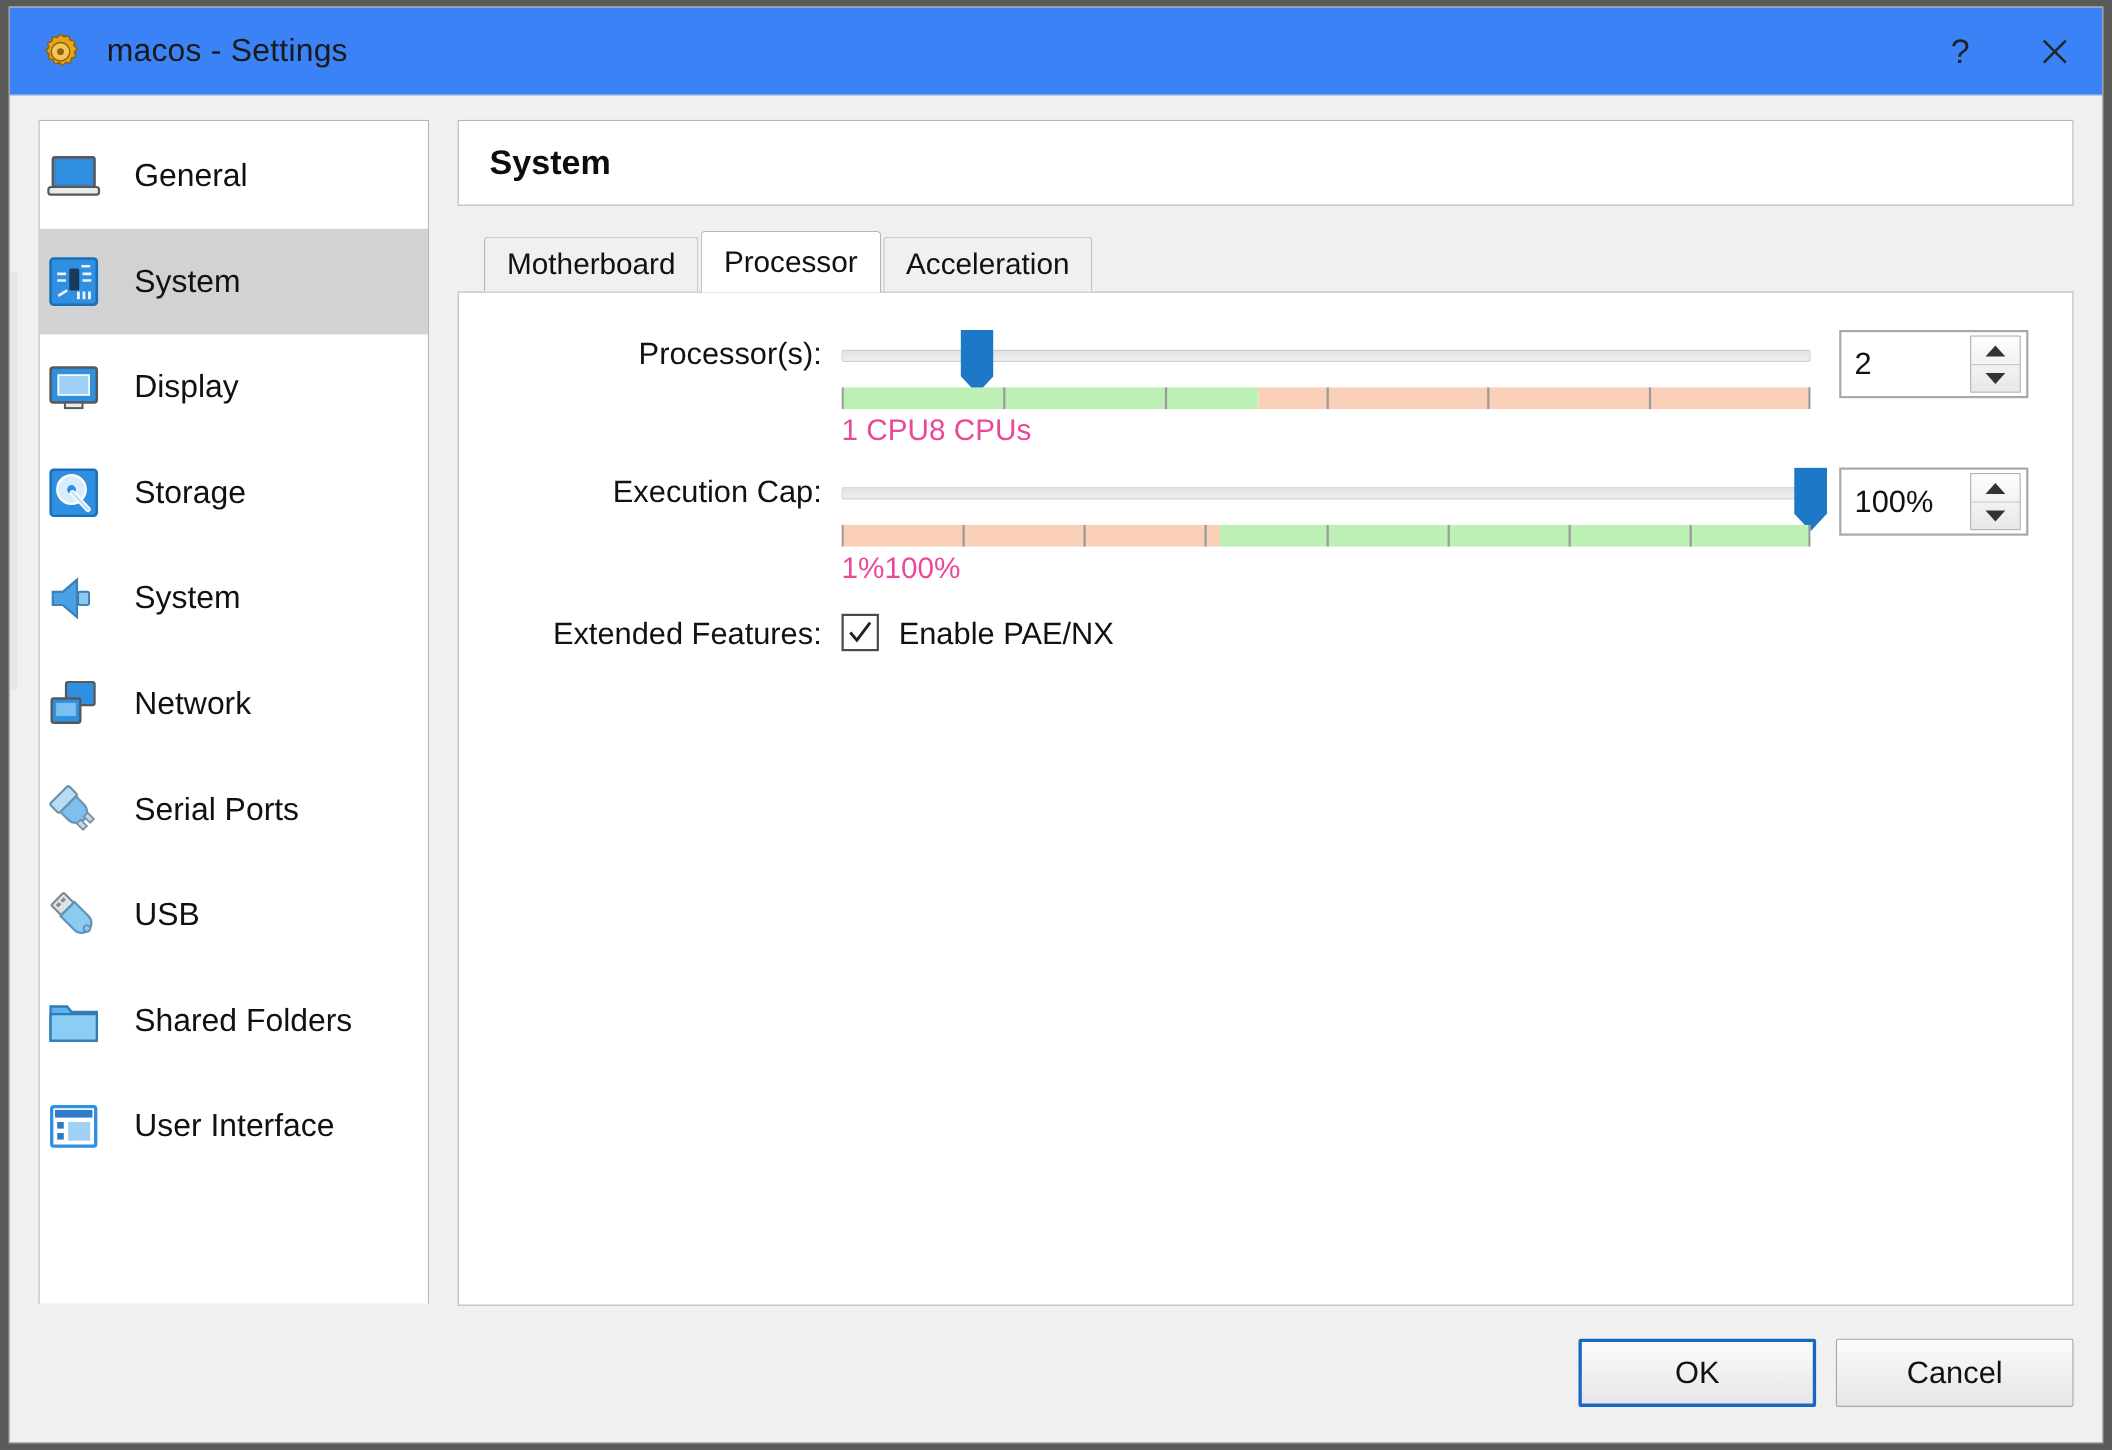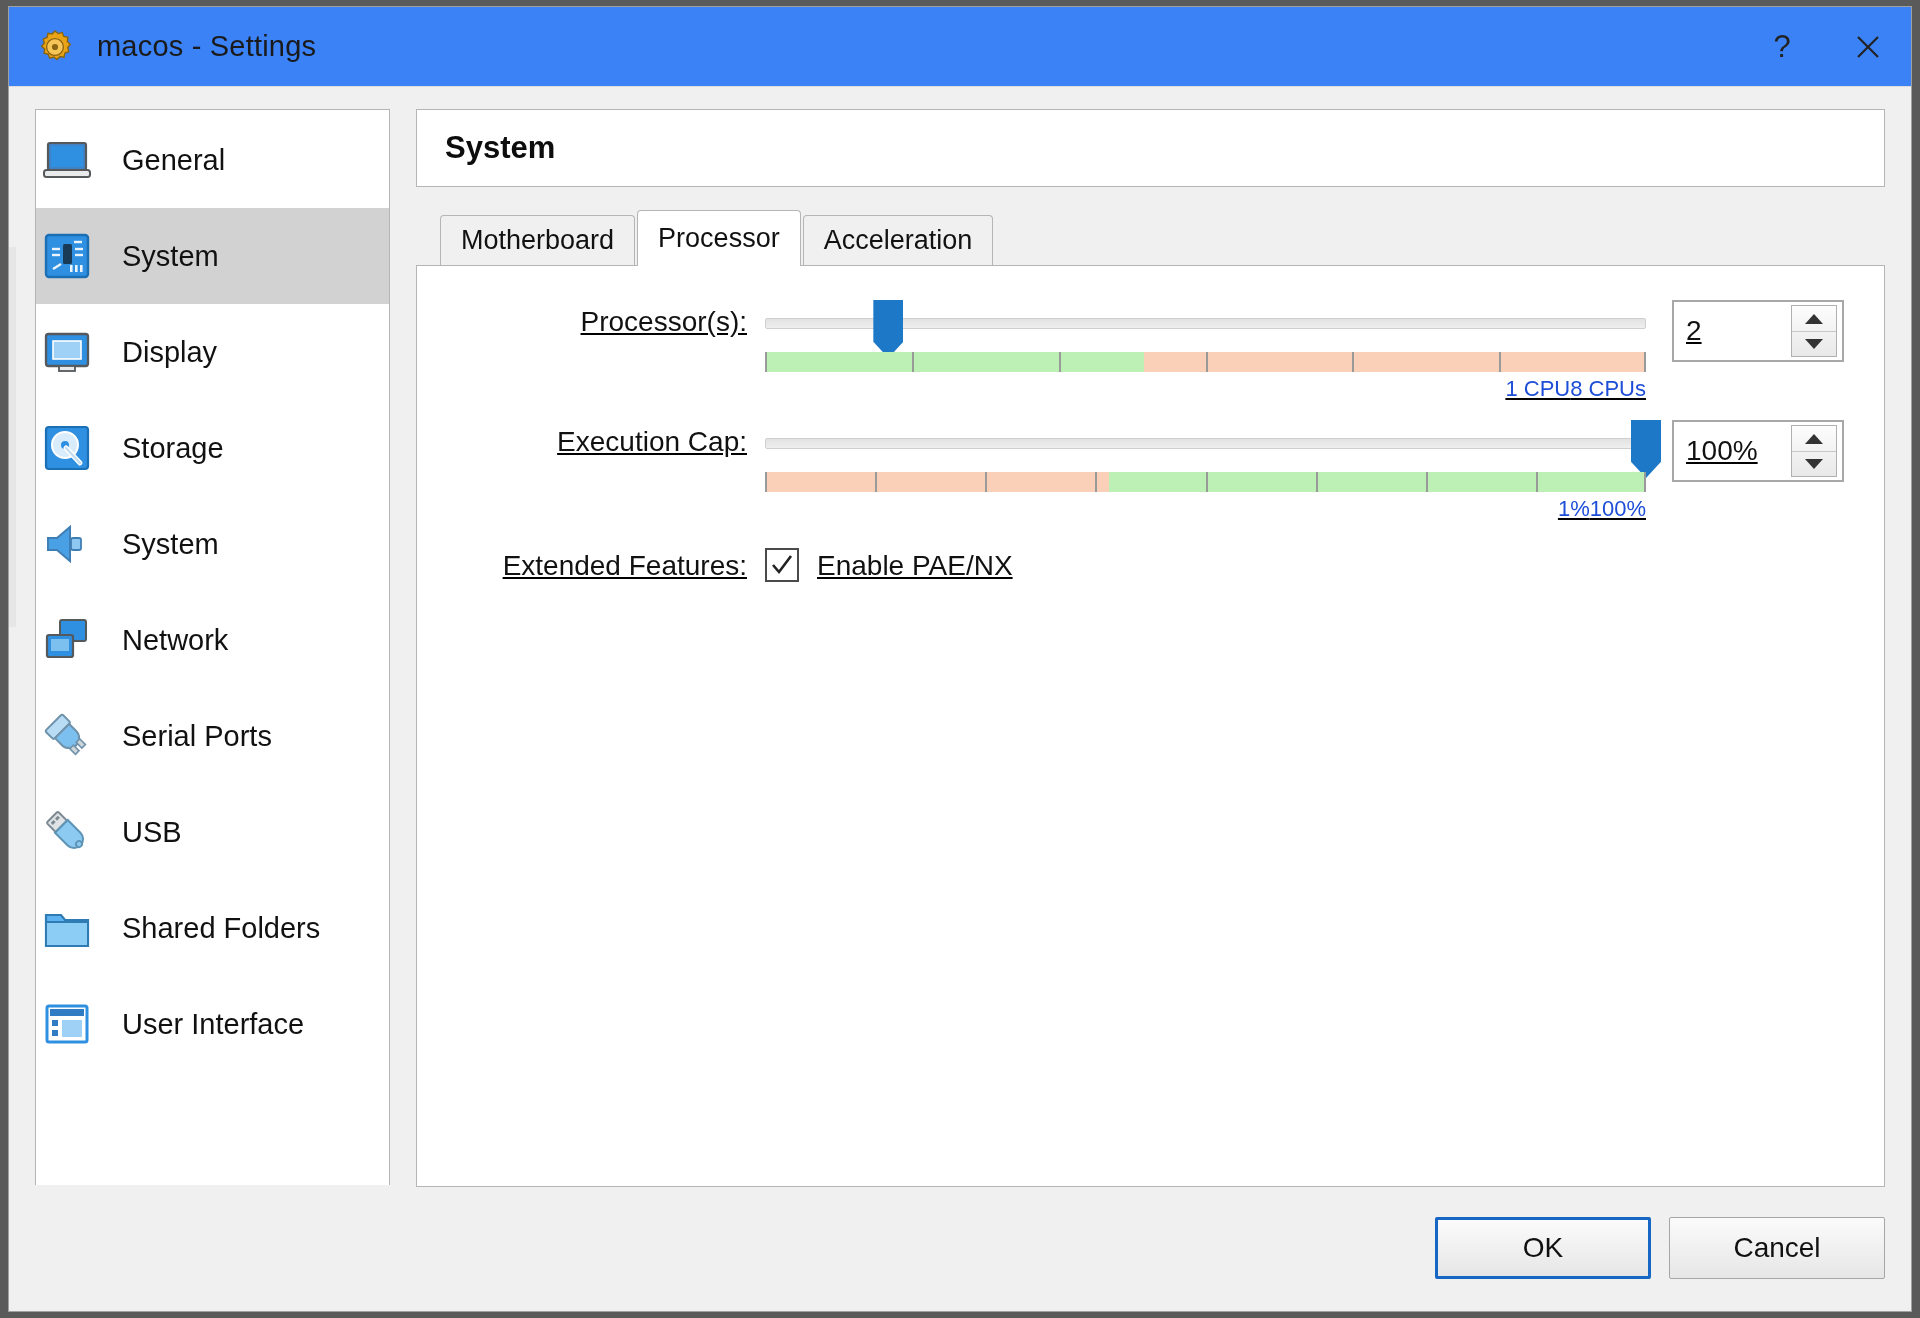--- a/index.html
+++ b/index.html
@@ -154,21 +154,20 @@
     background: #ffffff;
     border: 1px solid #b5b5b5;
     position: relative;
     min-height: 0;
   }
 
   
   .form {
     padding: 34px 40px 0 40px;
     position: relative;
-    text-decoration: underline;
   }
   .row {
     display: flex;
     align-items: flex-start;
     position: relative;
   }
   .row-label {
     width: 290px;
     text-align: right;
     font-size: 28px;
@@ -209,23 +208,23 @@
   .seg-green { background: #bdf0b4; }
   .seg-orange { background: #fad1b8; }
   .tickmark {
     position: absolute;
     top: 0;
     width: 2px; height: 20px;
     background: #9a9a9a;
   }
   .scale-labels {
     display: flex;
-    justify-content: flex-end;
-    font-size: 22px;
-    color: #1d4ed8;
+    justify-content: flex-start;
+    font-size: 27px;
+    color: #ec4899;
     margin-top: 4px;
   }
 
   
   .spin {
     width: 172px; height: 62px;
     margin-left: 26px;
     background: #ffffff;
     border: 2px solid #a8a8a8;
     display: flex;

